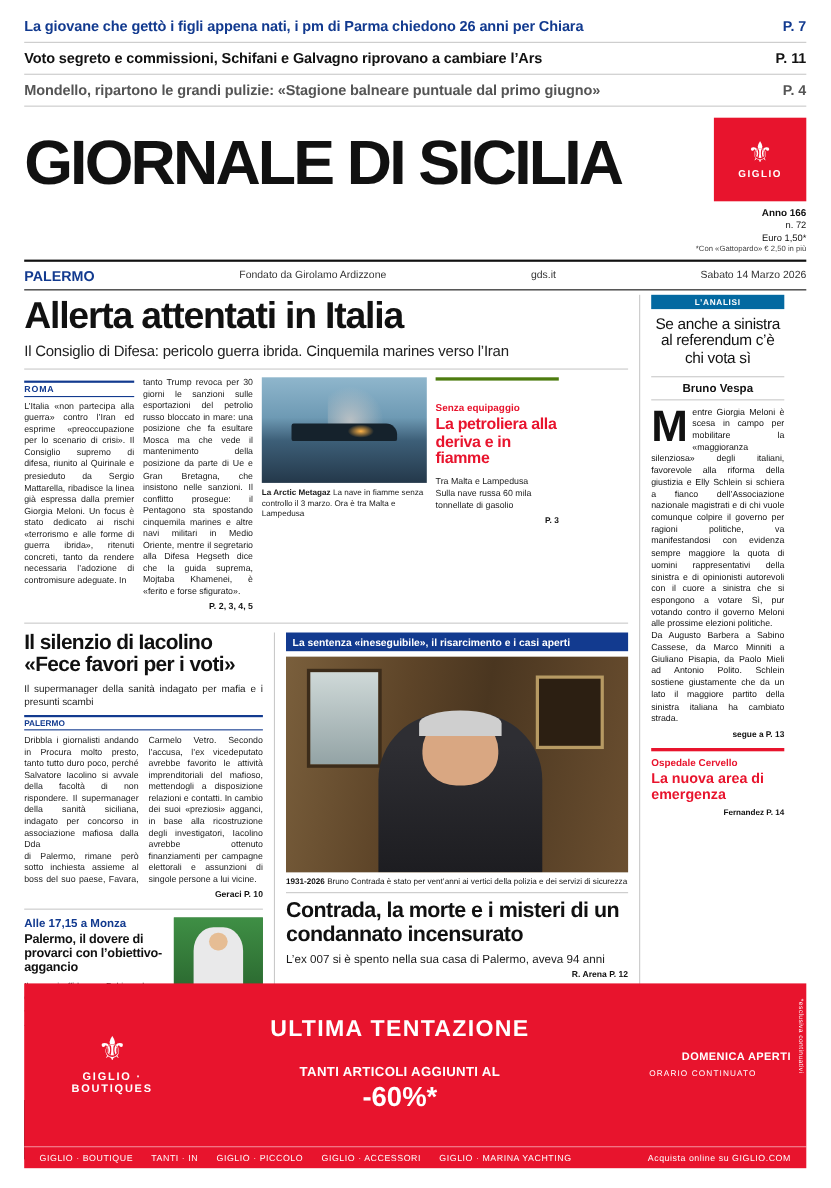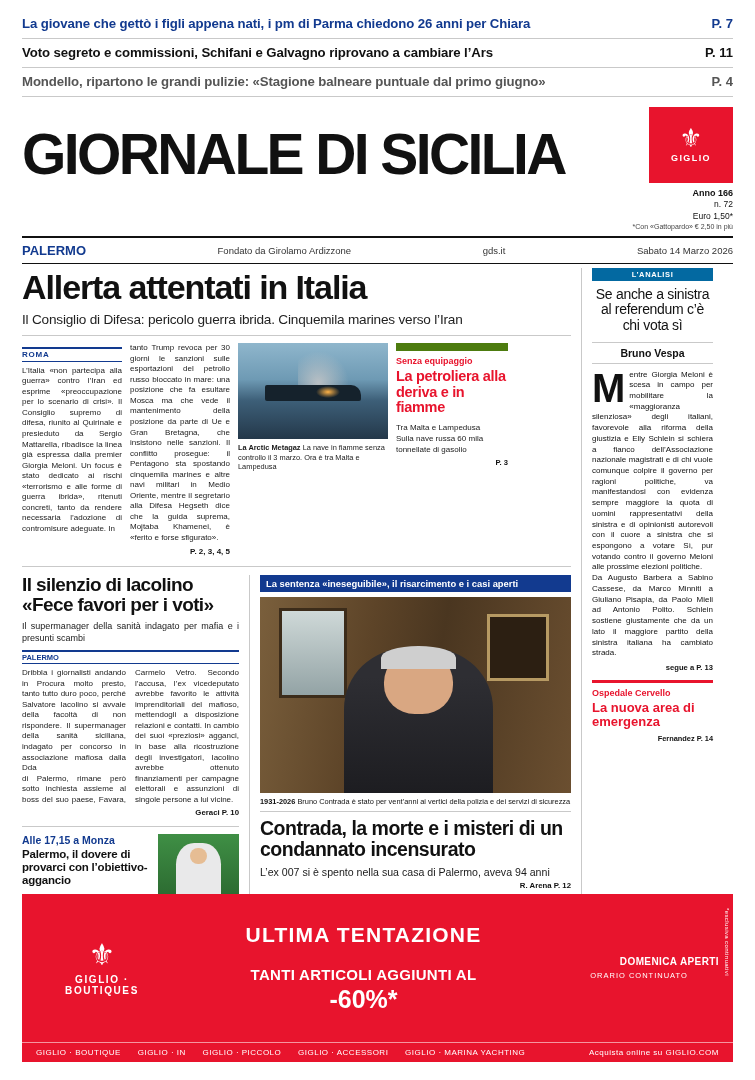--- a/index.html
+++ b/index.html
@@ -23,21 +23,21 @@
   .teaser:first-child { border-top: none; }
   .teaser-text { font-weight: bold; font-size: 13.2px; letter-spacing: -0.1px; }
   .teaser-page { font-weight: bold; font-size: 13px; white-space: nowrap; padding-left: 12px; }
   .t-blue .teaser-text, .t-blue .teaser-page { color: #123a8f; }
   .t-black .teaser-text { color: #111; }
   .t-black .teaser-page { color: #111; }
   .t-gray .teaser-text { color: #555; }
   .t-gray .teaser-page { color: #555; }
 
   
-  .masthead { display: flex; align-items: flex-end; padding: 6px 22px 0 22px; }
+  .masthead { display: flex; align-items: center; padding: 6px 22px 0 22px; }
   .logo-text {
     font-family: "Liberation Sans", sans-serif;
     font-weight: bold;
     font-size: 57px;
     letter-spacing: -2.6px;
     line-height: 1;
     flex: 1;
     padding-top: 6px;
     white-space: nowrap;
   }
@@ -111,21 +111,21 @@
     background: radial-gradient(ellipse at 40% 80%, rgba(200,200,200,.85), rgba(180,180,180,0) 70%);
   }
   .photo .glow {
     position:absolute; left: 52%; top: 45%; width: 16%; height: 12%;
     background: radial-gradient(ellipse, #ffb347, rgba(255,140,0,0) 70%);
   }
   .caption { font-size: 7.4px; line-height: 1.3; margin-top: 4px; color:#1a1a1a; }
   .caption b { font-weight: bold; }
 
   .box-red {
-    border-top: 8px solid #4d7c0f; padding-top: 5px;
+    border-top: 3px solid #4d7c0f; padding-top: 20px;
   }
   .box-red .box-kick {
     color:#e8142d; font-weight: bold; font-size: 9px; margin-bottom: 3px;
   }
   .box-red .box-title {
     color:#e8142d; font-size: 14.5px; font-weight: bold; line-height: 1.06; letter-spacing: -0.3px;
   }
   .box-red .box-sub {
     font-size: 8px; line-height: 1.35; margin-top: 8px; color:#1a1a1a;
   }
@@ -220,21 +220,21 @@
   .ad {
     position: absolute; left: 22px; right: 22px; bottom: 18px; height: 168px;
     background: #e8142d; color: #fff; display: flex; flex-direction: column;
   }
   .ad-main { flex: 1; display:flex; align-items:center; padding: 0 14px;}
   .ad-logo { width: 132px; text-align:center; }
   .ad-logo .mark { font-size: 30px; line-height: 28px;}
   .ad-logo .name { font-size: 10px; letter-spacing: 1.6px; font-weight:bold; margin-top: 5px;}
   .ad-center { flex:1; text-align:center; }
   .ad-l1 { font-size: 21px; font-weight: bold; letter-spacing: 1.2px;}
-  .ad-l2 { font-size: 15px; font-weight: bold; margin-top: 19px; letter-spacing:0.3px;}
+  .ad-l2 { font-size: 12px; font-weight: bold; margin-top: 19px; letter-spacing:0.3px;}
   .ad-l3 { font-size: 25px; font-weight: bold; margin-top: 2px;}
   .ad-right { width: 160px; text-align:center;}
   .ad-r1 { font-size: 10px; font-weight:bold; letter-spacing: 0.4px; text-align: right;}
   .ad-r2 { font-size: 7.5px; letter-spacing: 1px; margin-top: 4px;}
   .ad-foot {
     border-top: 1px solid rgba(255,255,255,.55);
     display:flex; align-items:center; justify-content:space-between;
     padding: 5px 14px; font-size: 8px; letter-spacing: 0.5px;
   }
   .ad-foot-left span { margin-right: 14px; }
@@ -409,21 +409,21 @@
         <div class="ad-l3">-60%*</div>
       </div>
       <div class="ad-right">
         <div class="ad-r1">DOMENICA APERTI</div>
         <div class="ad-r2">ORARIO CONTINUATO</div>
       </div>
     </div>
     <div class="ad-foot">
       <div class="ad-foot-left">
         <span>GIGLIO · BOUTIQUE</span>
-        <span>GIGLIO · IN</span>
+        <span>TANTI · IN</span>
         <span>GIGLIO · PICCOLO</span>
         <span>GIGLIO · ACCESSORI</span>
         <span>GIGLIO · MARINA YACHTING</span>
       </div>
       <div>Acquista online su GIGLIO.COM</div>
     </div>
     <div class="ad-vert">*esclusiva continuativi</div>
   </div>
 
 </div>

